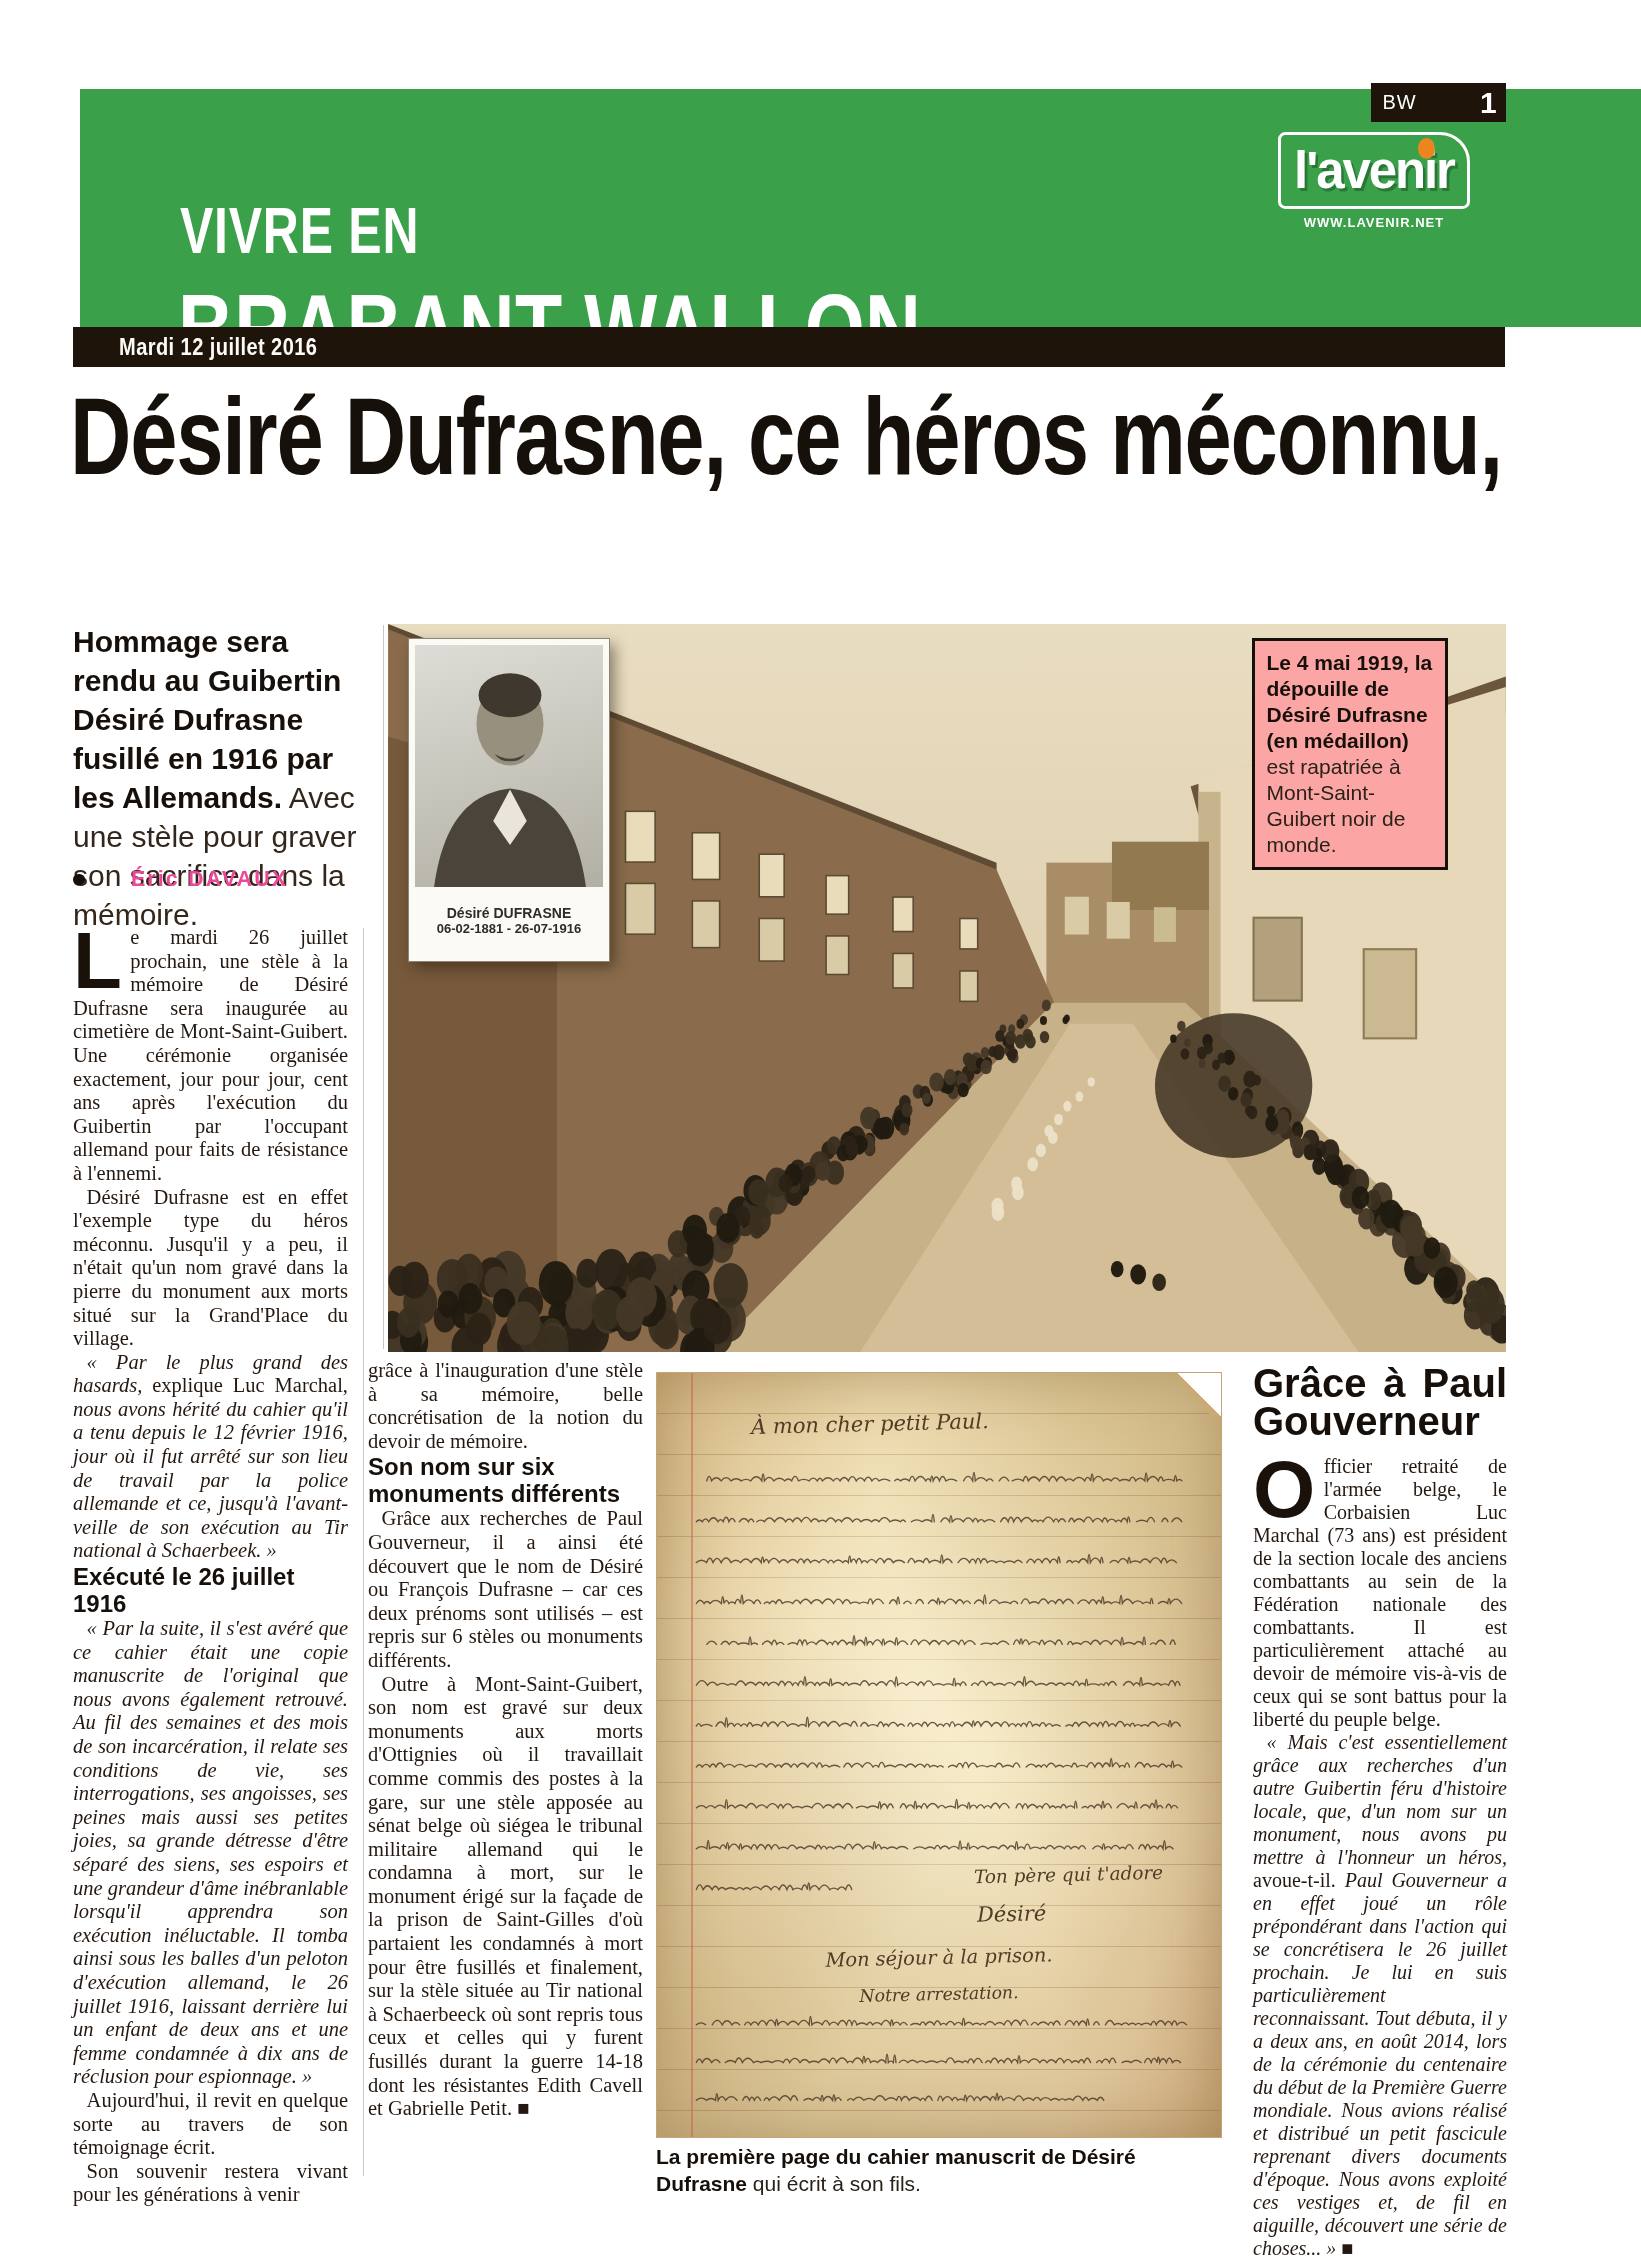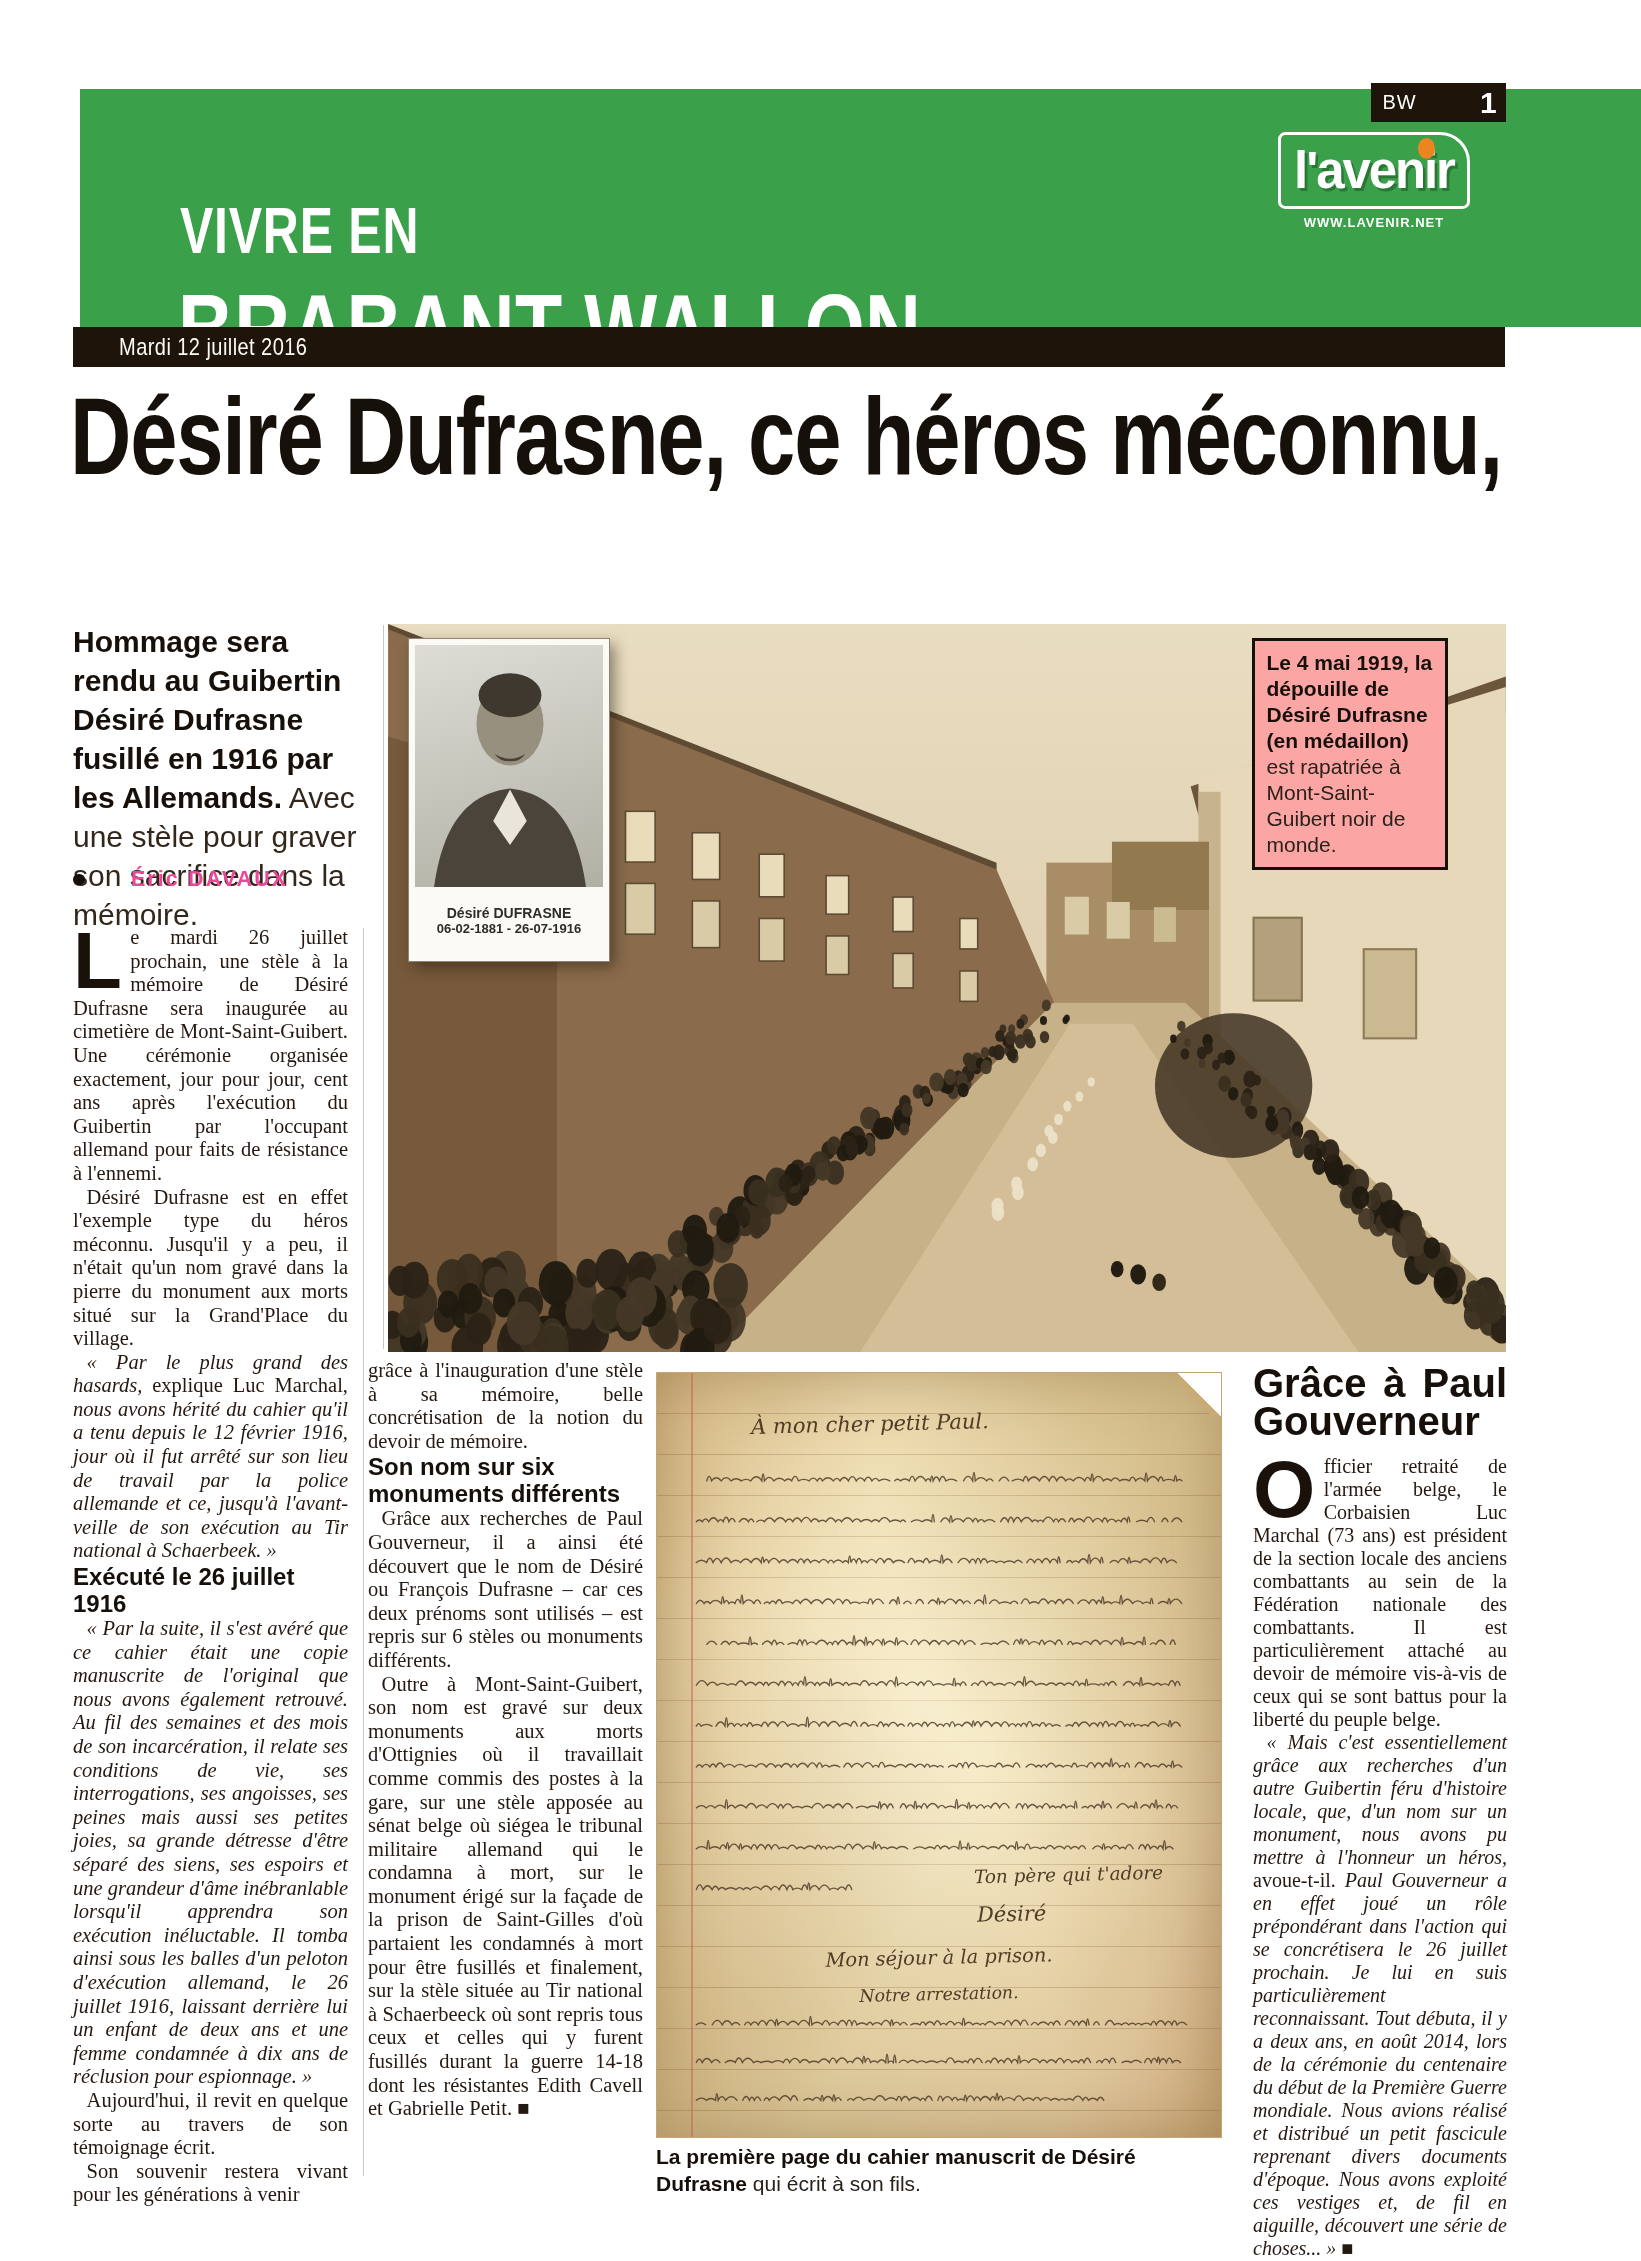--- a/index.html
+++ b/index.html
@@ -17,21 +17,21 @@
   .bw-label{font-size:20px;font-weight:400;padding-left:11.5px;letter-spacing:1px;}
   .bw-page{margin-left:auto;padding-right:9.4px;font-size:30px;font-weight:700;}
   .logo{left:1278px;top:132px;width:192px;height:77px;background:#3aa04a;border:3.7px solid #fff;
         border-radius:7.3px 30px 7.3px 7.3px;box-sizing:border-box;display:flex;align-items:center;justify-content:center;}
   .logo-text{font-size:51px;font-weight:800;color:#fff;letter-spacing:-2.1px;
              text-shadow:2.6px 2.6px 0 rgba(15,50,20,.38);}
   .logo-dot{position:absolute;left:137px;top:3.1px;width:17px;height:21px;background:#ec8420;border-radius:50%;}
   .site{left:1278px;top:215px;width:192px;text-align:center;font-size:13px;font-weight:700;color:#fff;letter-spacing:1px;}
   .datebar{left:73px;top:327px;width:1432px;height:40px;background:#1f1409;color:#fcfbf8;
            display:flex;align-items:center;}
-  .date-text{padding-left:46px;font-size:23.6px;font-weight:400;letter-spacing:0.5px;}
+  .date-text{padding-left:46px;font-size:23.6px;font-weight:700;letter-spacing:0.5px;}
 
   
   .headline{left:70px;top:379px;width:1568px;color:#16100a;}
   .hl-line{font-size:109px;line-height:115px;font-weight:700;letter-spacing:-1.6px;}
 
   
   .lead{left:73px;top:622px;width:300px;font-size:30px;line-height:39px;}
   .lead-b{font-weight:700;color:#17100a;}
   .lead-r{font-weight:400;color:#33271b;}
   .byline{left:73px;top:867px;display:flex;align-items:center;gap:9.4px;}

